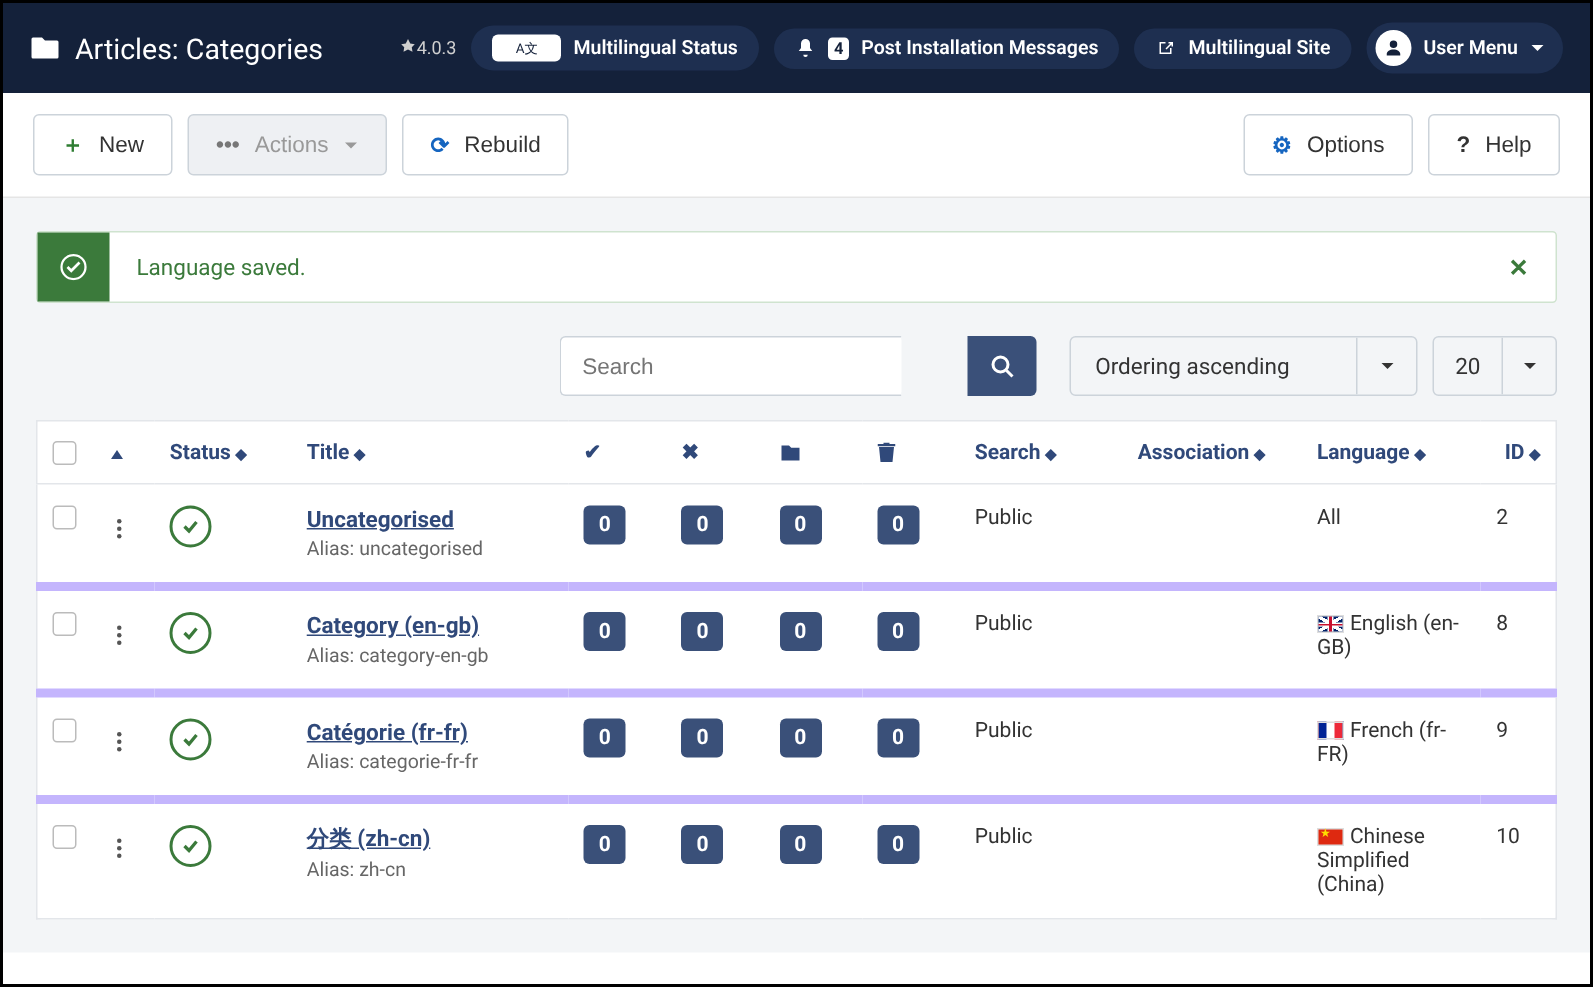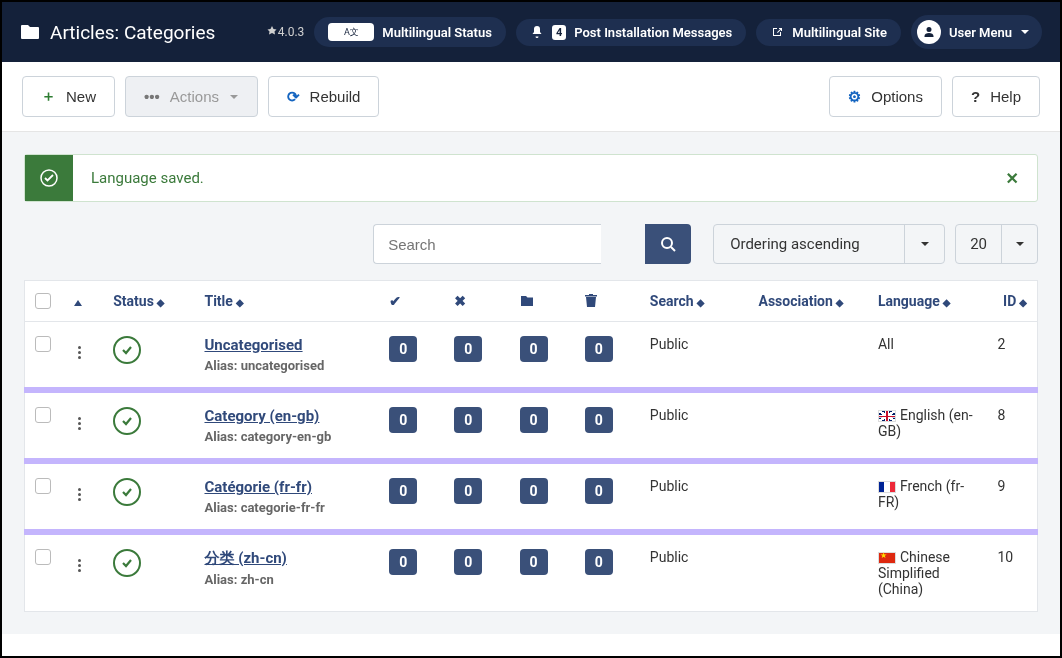--- a/index.html
+++ b/index.html
@@ -53,21 +53,21 @@
   table.grid { width: 100%; border-collapse: collapse; background: #fff; border: 1px solid #e3e6ea; border-radius: 4px; }
   table.grid th { text-align: left; padding: 12px 10px; color: #30497a; font-weight: 700; font-size: 14px; border-bottom: 1px solid #e3e6ea; white-space: nowrap; }
   table.grid th .sort { font-size: 10px; margin-left: 3px; color: #30497a; }
   table.grid td { padding: 14px 10px; border-bottom: 6px solid #c4b5fd; vertical-align: top; font-size: 14px; }
   table.grid tr:last-child td { border-bottom: none; }
   .chk { width: 16px; height: 16px; border: 1px solid #bbb; border-radius: 3px; background: #fff; cursor: pointer; }
   .dots { cursor: pointer; display: inline-flex; flex-direction: column; gap: 2px; padding: 4px; }
   .dots span { width: 3px; height: 3px; background: #555; border-radius: 50%; }
   .status-ok { width: 28px; height: 28px; border: 2px solid #3b7a3b; border-radius: 50%; display: flex; align-items: center; justify-content: center; color: #3b7a3b; font-weight: 900; }
   .title-link { color: #30497a; font-weight: 700; text-decoration: underline; cursor: pointer; font-size: 15px; }
-  .alias { color: #666; font-size: 13px; margin-top: 4px; font-weight: bold; }
+  .alias { color: #666; font-size: 13px; margin-top: 4px; }
   .count-badge { background: #3a5079; color: #fff; border-radius: 4px; width: 28px; height: 26px; display: inline-flex; align-items: center; justify-content: center; font-weight: 700; font-size: 14px; }
   .flag { display: inline-block; width: 18px; height: 12px; vertical-align: middle; margin-right: 4px; border: 1px solid #ddd; }
   .flag-gb { background: linear-gradient(#012169,#012169); position:relative; }
   .flag-gb::before { content:""; position:absolute; inset:0; background: linear-gradient(to bottom right, transparent 43%, #fff 43%, #fff 57%, transparent 57%), linear-gradient(to bottom left, transparent 43%, #fff 43%, #fff 57%, transparent 57%), linear-gradient(#fff,#fff) center/100% 28% no-repeat, linear-gradient(#fff,#fff) center/28% 100% no-repeat; }
   .flag-gb::after { content:""; position:absolute; inset:0; background: linear-gradient(#c8102e,#c8102e) center/100% 14% no-repeat, linear-gradient(#c8102e,#c8102e) center/14% 100% no-repeat; }
   .flag-fr { background: linear-gradient(to right, #002395 33%, #fff 33%, #fff 66%, #ed2939 66%); }
   .flag-cn { background: #de2910; position:relative; }
   .flag-cn::after { content:"★"; position:absolute; left:1px; top:-2px; color:#ffde00; font-size:8px; }
   th .hic { color: #30497a; font-size: 14px; }
   .sort-asc { display:inline-block; width:0; height:0; border-left:4px solid transparent; border-right:4px solid transparent; border-bottom:6px solid #30497a; }

